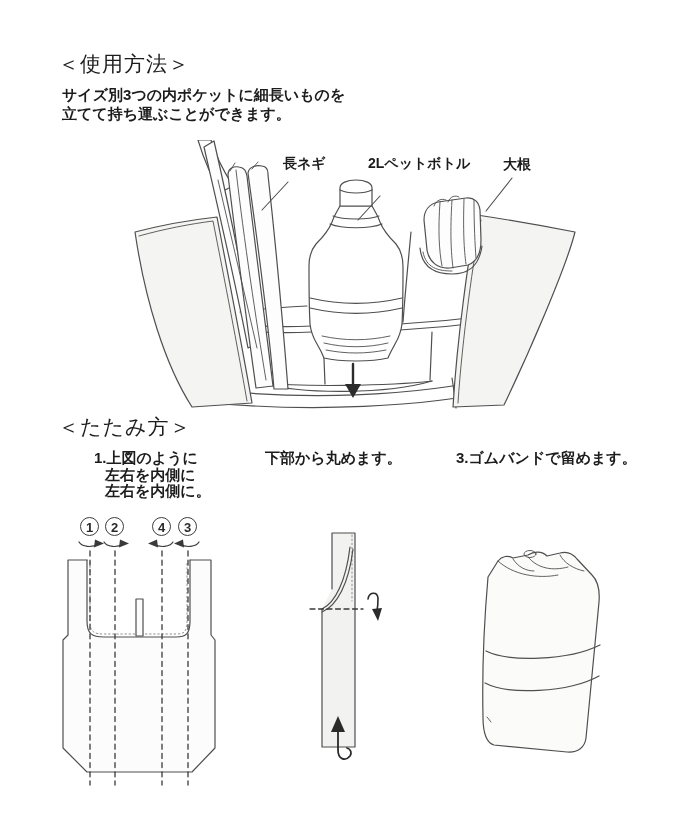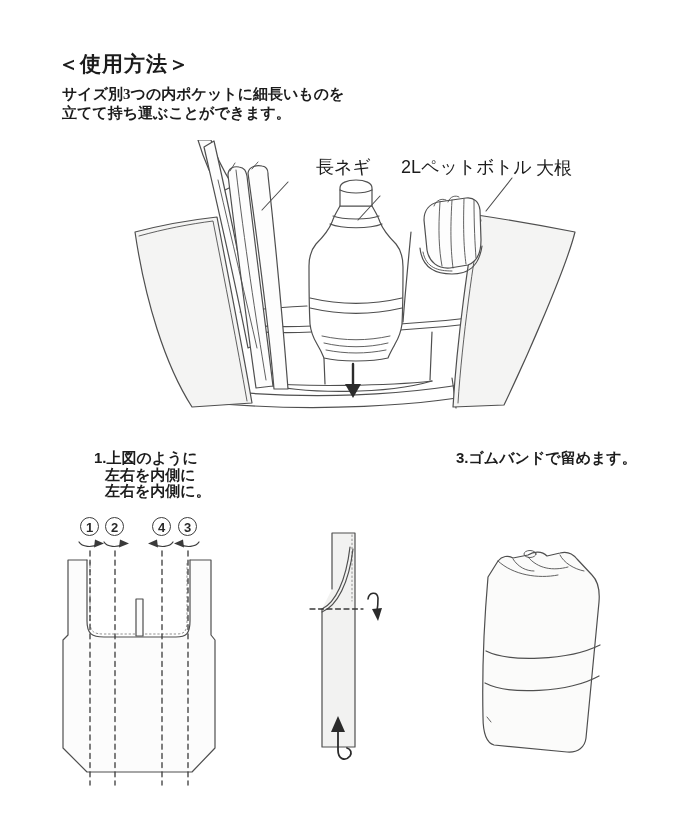--- a/index.html
+++ b/index.html
@@ -1,23 +1,23 @@
 <!DOCTYPE html>
 <html><head>
 <meta charset="utf-8">
 <style>
   html,body{margin:0;padding:0;background:#ffffff;}
   #sheet{
     position:relative;width:700px;height:840px;background:#ffffff;overflow:hidden;
     font-family:"Liberation Sans","DejaVu Sans",sans-serif;color:#1c1c1c;
   }
   .abs{position:absolute;}
-  .heading{font-size:21px;font-weight:700;letter-spacing:1px;line-height:24px;white-space:nowrap;}
-  .desc{font-size:15px;font-weight:700;line-height:19px;white-space:nowrap;font-family:Liberation Serif, serif;}
-  .item-label{font-size:18px;font-weight:400;white-space:nowrap;margin-left:33px;}
+  .heading{font-size:21px;font-weight:400;letter-spacing:1px;line-height:24px;white-space:nowrap;}
+  .desc{font-size:15px;font-weight:700;line-height:19px;white-space:nowrap;}
+  .item-label{font-size:14px;font-weight:700;white-space:nowrap;}
   .step{font-size:15px;font-weight:700;line-height:16.5px;white-space:nowrap;margin-left:39px;}
   .step .cont{padding-left:11px;}
   .circle-num{
     position:absolute;width:19px;height:19px;border:1.5px solid #3d3d3d;border-radius:50%;
     font-size:13px;font-weight:700;color:#2a2a2a;text-align:center;line-height:19px;
     box-sizing:border-box;background:#fff;
   }
   svg{display:block;}
 </style>
 </head>
@@ -111,28 +111,30 @@
       </g>
 
       <g stroke-width="1.1">
         <path d="M188,42 L162,70"></path>
         <path d="M280,56 L258,80"></path>
         <path d="M412,38 L386,71"></path>
       </g>
     </g>
   </svg>
 
+  <div class="abs heading" style="left:58px;top:415px;">＜たたみ方＞</div>
 
   <div class="abs step" style="left:55px;top:450px;">
     <div><span>1.</span><span>上図のように</span></div>
     <div class="cont">左右を内側に</div>
     <div class="cont">左右を内側に。</div>
   </div>
 
   <div class="abs step" style="left:215px;top:450px;">
+    <div class="cont">下部から丸めます。</div>
   </div>
 
   <div class="abs step" style="left:417px;top:450px;">
     <div><span>3.</span><span>ゴムバンドで留めます。</span></div>
   </div>
 
   <span class="circle-num" style="left:80px;top:517px;">1</span>
   <span class="circle-num" style="left:105px;top:517px;">2</span>
   <span class="circle-num" style="left:152px;top:517px;">4</span>
   <span class="circle-num" style="left:178px;top:517px;">3</span>

